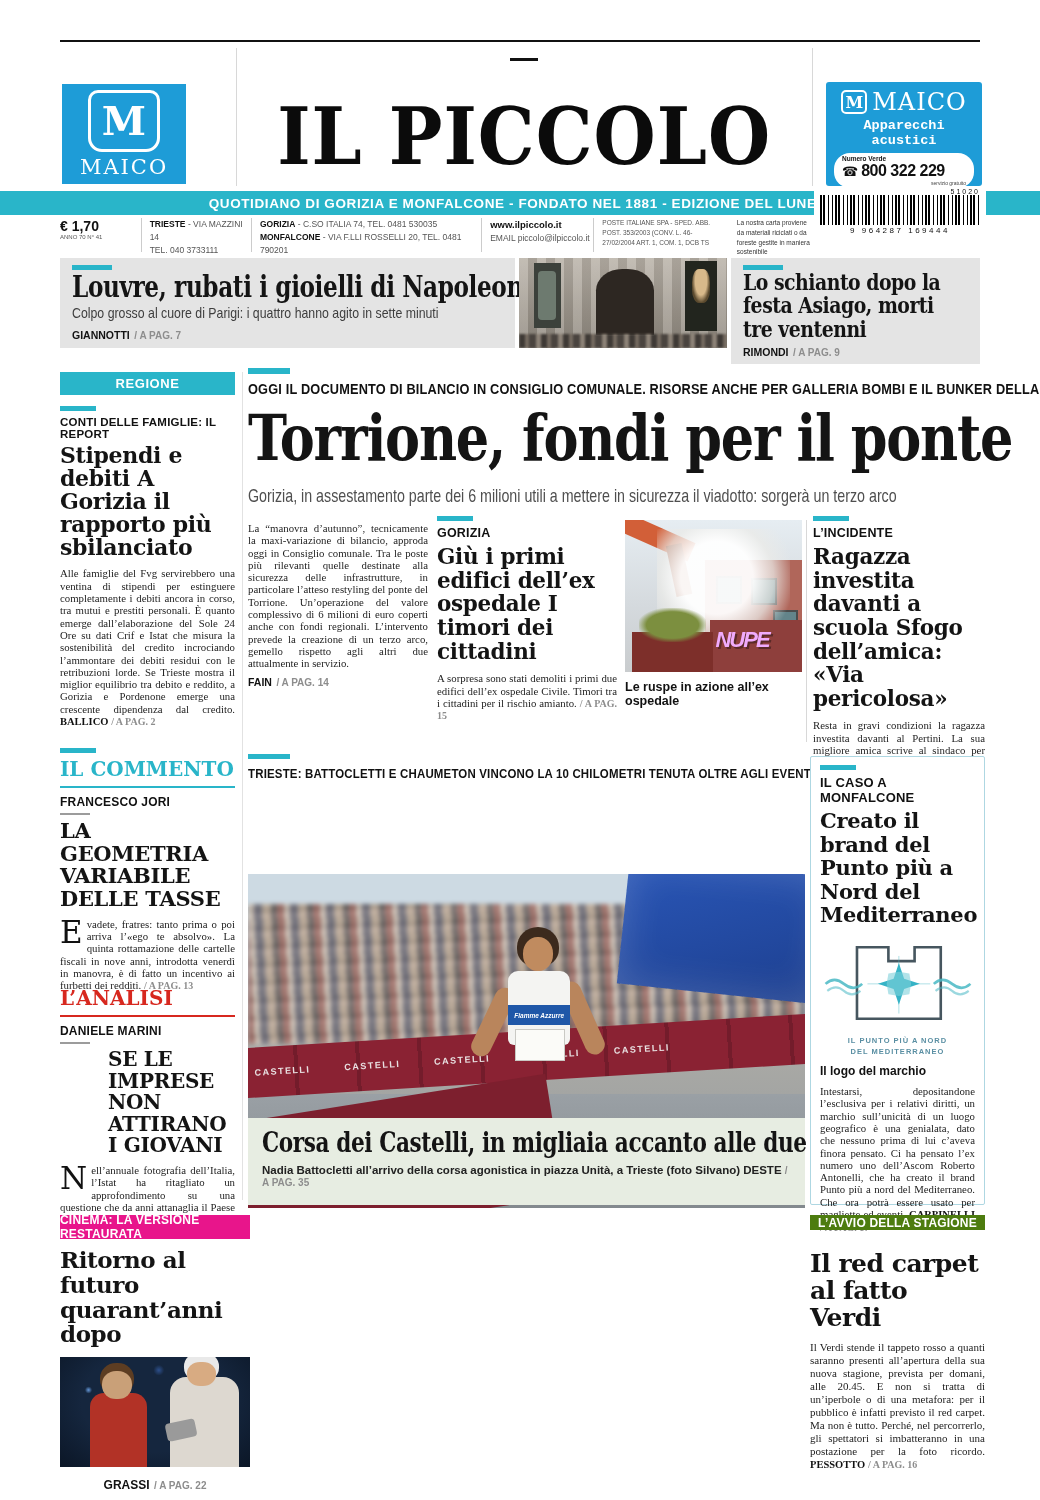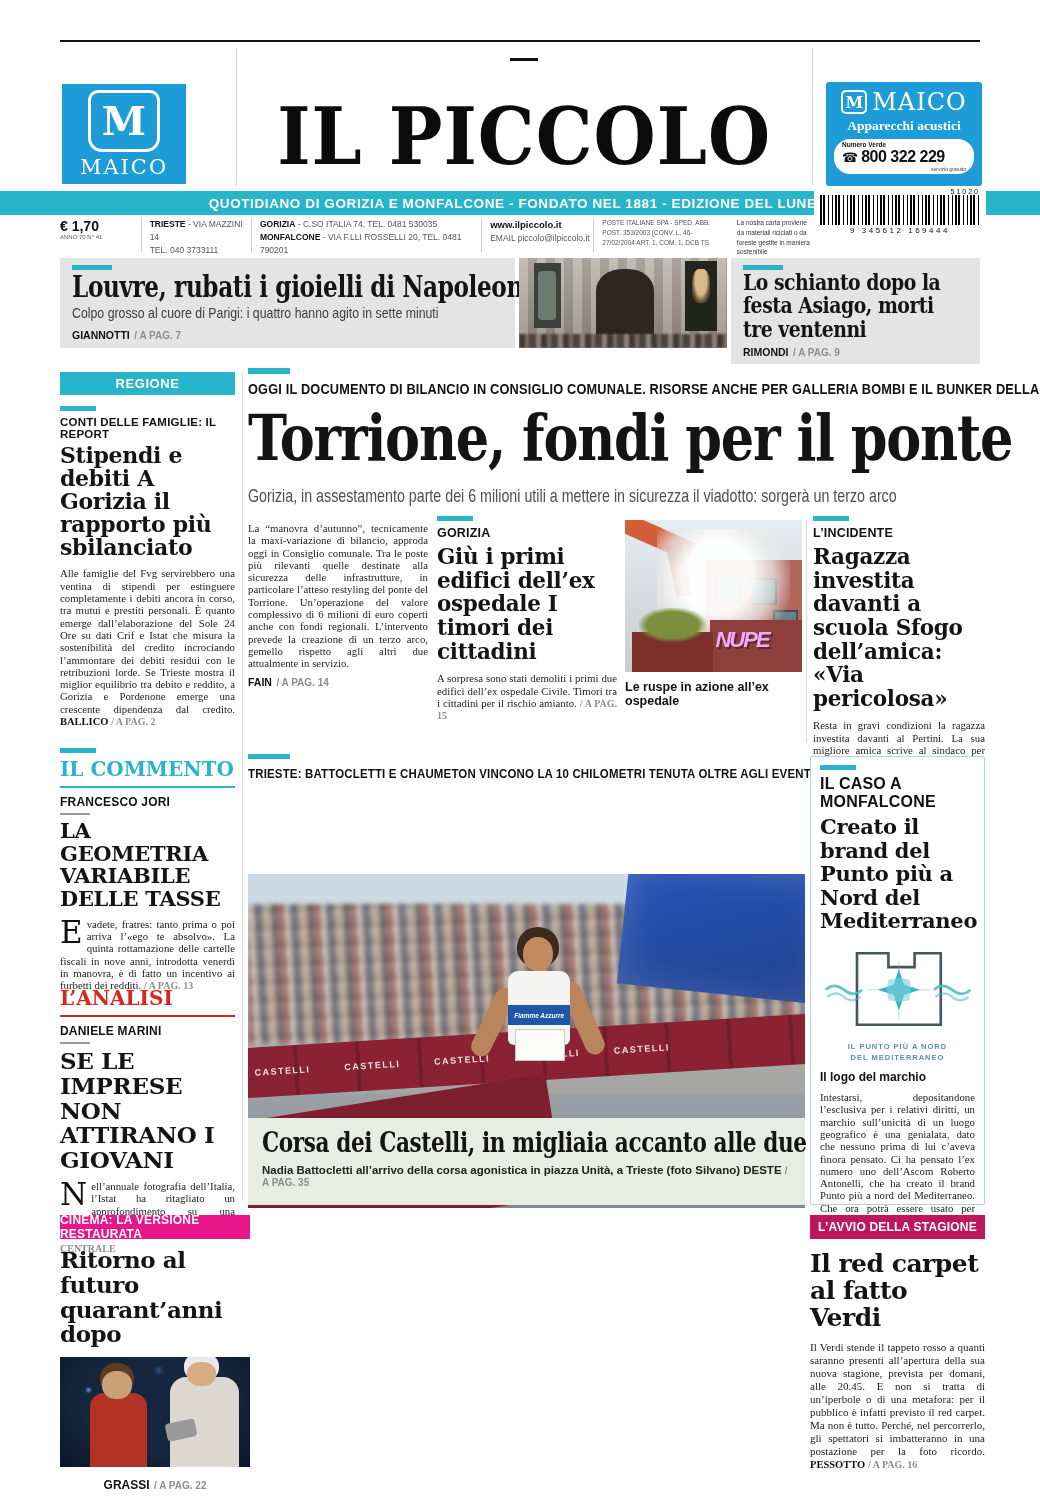--- a/index.html
+++ b/index.html
@@ -111,37 +111,37 @@
   </div>
   <div class="abs" style="left:240px;top:86px;width:568px;height:100px;display:flex;align-items:center;justify-content:center;">
     <div class="nameplate">IL PICCOLO</div>
   </div>
 
   <div class="abs maico-blue" style="left:826px;top:82px;width:156px;height:104px;border-radius:3px;padding:6px 8px;box-sizing:border-box;text-align:center;">
     <div style="display:flex;align-items:center;justify-content:center;gap:5px;">
       <span style="border:2px solid #fff;border-radius:5px;width:22px;height:20px;display:inline-flex;align-items:center;justify-content:center;color:#fff;font-family:'DejaVu Serif',serif;font-weight:bold;">M</span>
       <span style="color:#fff;font-family:'DejaVu Serif',serif;font-size:24px;letter-spacing:1px;">MAICO</span>
     </div>
-    <div style="color:#fff;font-weight:bold;font-size:13.5px;margin-top:2px;font-family:Liberation Serif, serif;">Apparecchi acustici</div>
+    <div style="color:#fff;font-weight:bold;font-size:13.5px;margin-top:2px;font-family:Liberation Mono, monospace;">Apparecchi acustici</div>
     <div class="phone-pill" style="margin-top:5px;">
       <div style="font-size:6.5px;font-weight:bold;text-align:left;">Numero Verde</div>
       <div style="display:flex;align-items:center;gap:3px;">
         <span style="font-size:13px;">☎</span>
         <span style="font-weight:bold;font-size:16px;letter-spacing:-.5px;">800 322 229</span>
       </div>
       <div style="font-size:5px;text-align:right;color:#444;">servizio gratuito</div>
     </div>
   </div>
 
   <div class="abs badge" style="left:0;top:191px;width:1040px;height:24px;background:#29b5c9;font-size:13.5px;letter-spacing:.6px;">QUOTIDIANO DI GORIZIA E MONFALCONE - FONDATO NEL 1881 - EDIZIONE DEL LUNEDÌ</div>
 
   <div class="abs" style="left:814px;top:186px;width:172px;height:66px;background:#fff;z-index:3;padding:2px 6px;box-sizing:border-box;">
     <div style="font-size:7px;letter-spacing:2px;text-align:right;">51020</div>
     <div class="barcode"></div>
-    <div style="font-size:8px;letter-spacing:2.5px;text-align:center;margin-top:1px;">9 345612 169444</div>
+    <div style="font-size:8px;letter-spacing:2.5px;text-align:center;margin-top:1px;">9 964287 169444</div>
   </div>
 
   <div class="abs" style="left:60px;top:218px;width:750px;height:34px;display:flex;font-size:8.5px;color:#555;">
     <div style="width:86px;">
       <div style="font-size:14px;font-weight:bold;color:#111;">€ 1,70</div>
       <div style="font-size:6px;">ANNO 70 N° 41</div>
     </div>
     <div style="width:108px;border-left:1px solid #ccc;padding-left:8px;line-height:1.5;">
       <div><b style="color:#111;">TRIESTE</b><span> - VIA MAZZINI 14</span></div>
       <div>TEL. 040 3733111</div>
@@ -206,21 +206,21 @@
     <div class="bs" style="margin-top:7px;">
       <span class="dropcap">E</span><span>vadete, fratres: tanto prima o poi arriva l’«ego te absolvo». La quinta rottamazione delle cartelle fiscali in nove anni, introdotta venerdì in manovra, è di fatto un incentivo ai furbetti dei redditi. </span><span class="pg">/ A PAG. 13</span>
     </div>
   </div>
 
   <div class="abs" style="left:60px;top:986px;width:175px;">
     <div class="hs" style="color:#d7281f;font-size:20px;">L’ANALISI</div>
     <div style="height:2px;background:#d7281f;margin:5px 0 7px 0;"></div>
     <div class="lbl" style="font-size:12px;">DANIELE MARINI</div>
     <div class="mini-rule"></div>
-    <div class="hs" style="font-size:23px;line-height:1.08;letter-spacing:-.3px;">SE LE IMPRESE NON ATTIRANO I GIOVANI</div>
+    <div class="hs" style="font-size:20px;line-height:1.08;letter-spacing:-.3px;margin-left:48px;">SE LE IMPRESE NON ATTIRANO I GIOVANI</div>
     <div class="bs" style="margin-top:7px;">
       <span class="dropcap">N</span><span>ell’annuale fotografia dell’Italia, l’Istat ha ritagliato un approfondimento su una questione che da anni attanaglia il Paese e anche il Nord Est. </span><span class="pg">/ NELL’INSERTO CENTRALE</span>
     </div>
   </div>
 
   <div class="abs" style="left:248px;top:368px;width:737px;">
     <div class="tick" style="width:42px;height:6px;"></div>
     <div style="margin-top:6px;"><span class="cond lbl" style="font-size:14.5px;transform:scaleX(0.88);">OGGI IL DOCUMENTO DI BILANCIO IN CONSIGLIO COMUNALE. RISORSE ANCHE PER GALLERIA BOMBI E IL BUNKER DELLA VALLETTA</span></div>
     <div style="margin-top:2px;"><span class="cond hs" style="font-size:64px;letter-spacing:-1.5px;transform:scaleX(0.82);">Torrione, fondi per il ponte</span></div>
     <div style="margin-top:10px;"><span class="cond" style="font-size:19px;color:#4f4f4f;transform:scaleX(0.75);">Gorizia, in assestamento parte dei 6 milioni utili a mettere in sicurezza il viadotto: sorgerà un terzo arco</span></div>
@@ -301,21 +301,21 @@
 
   <div class="abs" style="left:248px;top:1118px;width:557px;height:87px;background:#e7ede2;padding:9px 14px;box-sizing:border-box;">
     <div><span class="cond hs" style="font-size:27px;letter-spacing:-.5px;transform:scaleX(0.8);">Corsa dei Castelli, in migliaia accanto alle due star</span></div>
     <div style="margin-top:6px;font-size:11.5px;color:#222;">
       <b>Nadia Battocletti all’arrivo della corsa agonistica in piazza Unità, a Trieste (foto Silvano) </b><b>DESTE</b> <span class="pg">/ A PAG. 35</span>
     </div>
   </div>
 
   <div class="abs mon-box" style="left:810px;top:756px;width:175px;height:449px;padding:8px 9px;box-sizing:border-box;">
     <div class="tick"></div>
-    <div class="lbl" style="margin-top:5px;font-size:16px;">IL CASO A MONFALCONE</div>
+    <div class="lbl" style="margin-top:5px;font-size:13px;">IL CASO A MONFALCONE</div>
     <div class="hs" style="font-size:21px;line-height:1.12;letter-spacing:-.3px;margin-top:4px;">Creato il brand del Punto più a Nord del Mediterraneo</div>
     <div style="text-align:center;margin-top:8px;">
       <svg width="150" height="96" viewBox="0 0 170 110">
         <path d="M38 14 H74 V30 H104 V14 H134 V96 H38 Z" fill="none" stroke="#46565f" stroke-width="3"></path>
         <path d="M2 56 q10 -9 21 0 t21 0" fill="none" stroke="#49b8c4" stroke-width="3" opacity=".85"></path>
         <path d="M4 64 q10 -8 19 0 t19 0" fill="none" stroke="#49b8c4" stroke-width="2.4" opacity=".55"></path>
         <path d="M126 56 q10 -9 21 0 t21 0" fill="none" stroke="#49b8c4" stroke-width="3" opacity=".85"></path>
         <path d="M128 64 q10 -8 19 0 t19 0" fill="none" stroke="#49b8c4" stroke-width="2.4" opacity=".55"></path>
         <line x1="50" y1="56" x2="122" y2="56" stroke="#49b8c4" stroke-width="1" opacity=".5"></line>
         <line x1="86" y1="24" x2="86" y2="90" stroke="#49b8c4" stroke-width="1" opacity=".5"></line>
@@ -340,21 +340,21 @@
       <div class="bokeh"></div>
       <div class="marty"></div>
         <div class="martyhead"></div>
       <div class="doc"></div>
         <div class="dochead"></div>
         <div class="device"></div>
     </div>
     <div style="text-align:center;margin-top:8px;"><span class="bn" style="font-size:12px;">GRASSI</span> <span class="pg">/ A PAG. 22</span></div>
   </div>
 
-  <div class="abs badge" style="left:810px;top:1215px;width:175px;height:24px;background:#be185d;font-size:12px;letter-spacing:.2px;">L’AVVIO DELLA STAGIONE</div>
+  <div class="abs badge" style="left:810px;top:1215px;width:175px;height:15px;background:#4d7c0f;font-size:12px;letter-spacing:.2px;">L’AVVIO DELLA STAGIONE</div>
   <div class="abs" style="left:810px;top:1250px;width:175px;">
     <div class="hs" style="font-size:25px;line-height:1.08;letter-spacing:-.5px;">Il red carpet al fatto Verdi</div>
     <div class="bs" style="margin-top:10px;font-size:11px;line-height:1.18;">
       <span>Il Verdi stende il tappeto rosso a quanti saranno presenti all’apertura della sua nuova stagione, prevista per domani, alle 20.45. E non si tratta di un’iperbole o di una metafora: per il pubblico è infatti previsto il red carpet. Ma non è tutto. Perché, nel percorrerlo, gli spettatori si imbatteranno in una postazione per la foto ricordo. </span><span class="bn">PESSOTTO</span> <span class="pg">/ A PAG. 16</span>
     </div>
   </div>
 
 </div>
 
 </body></html>

